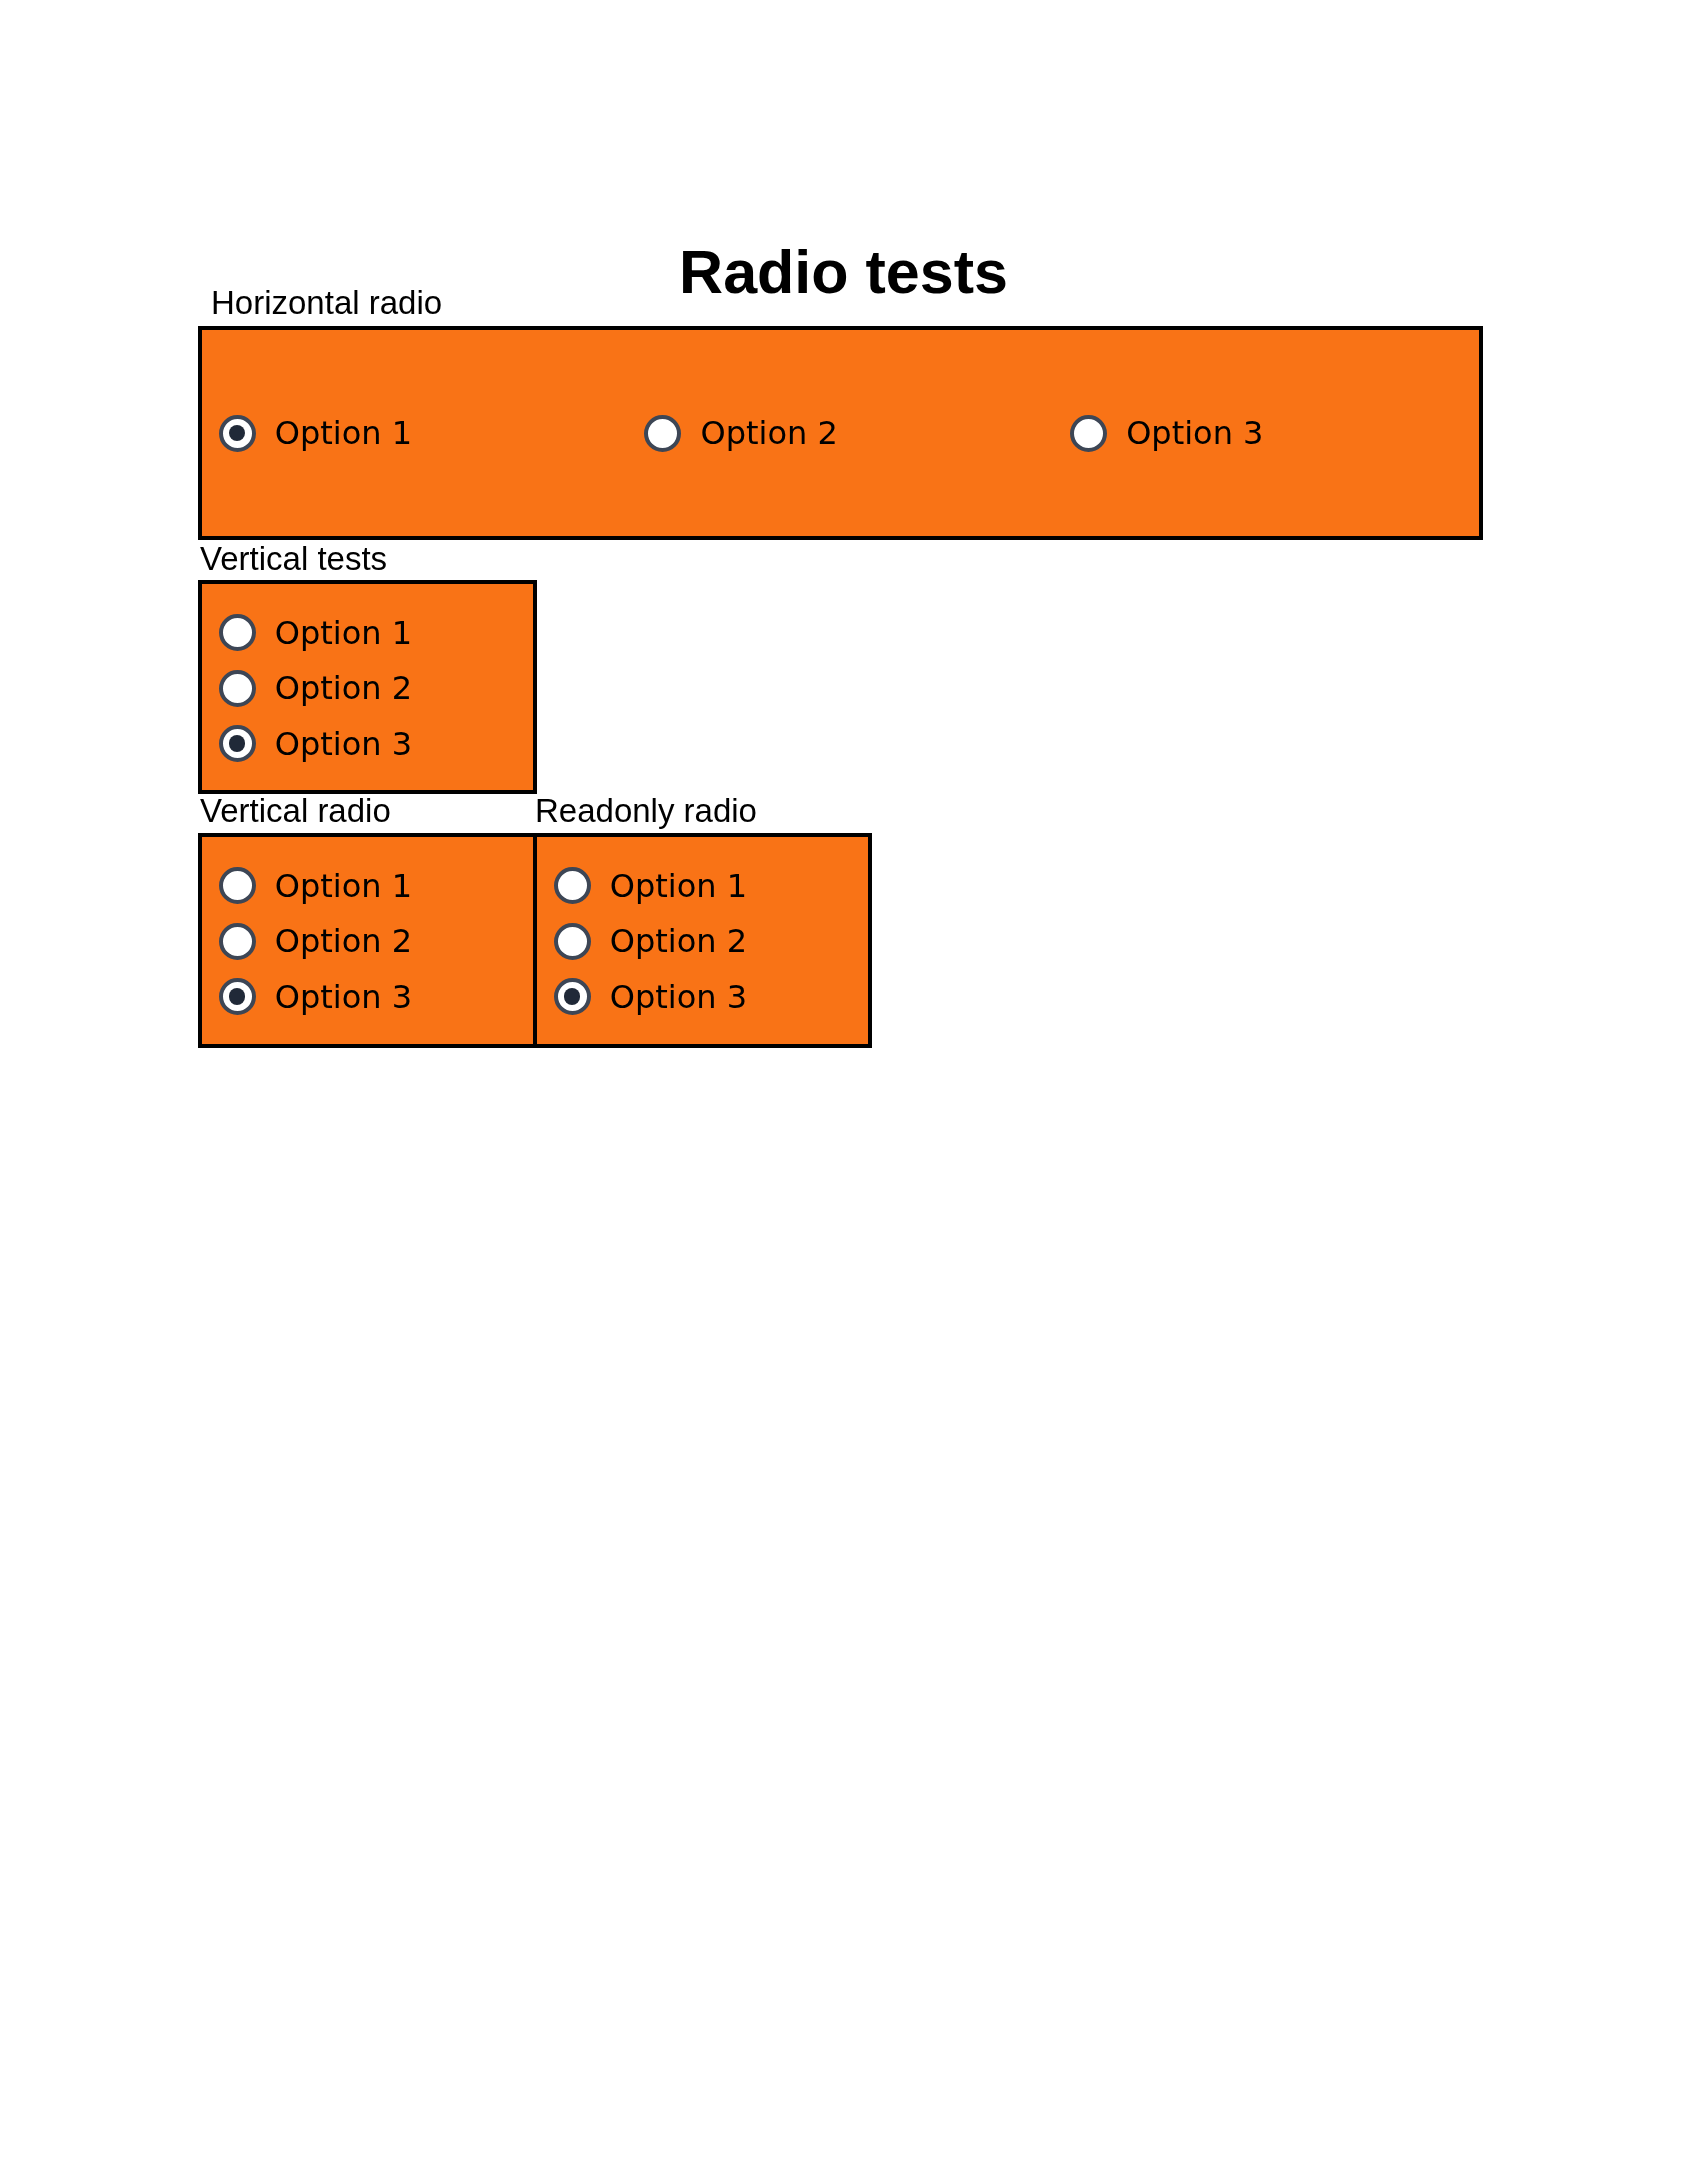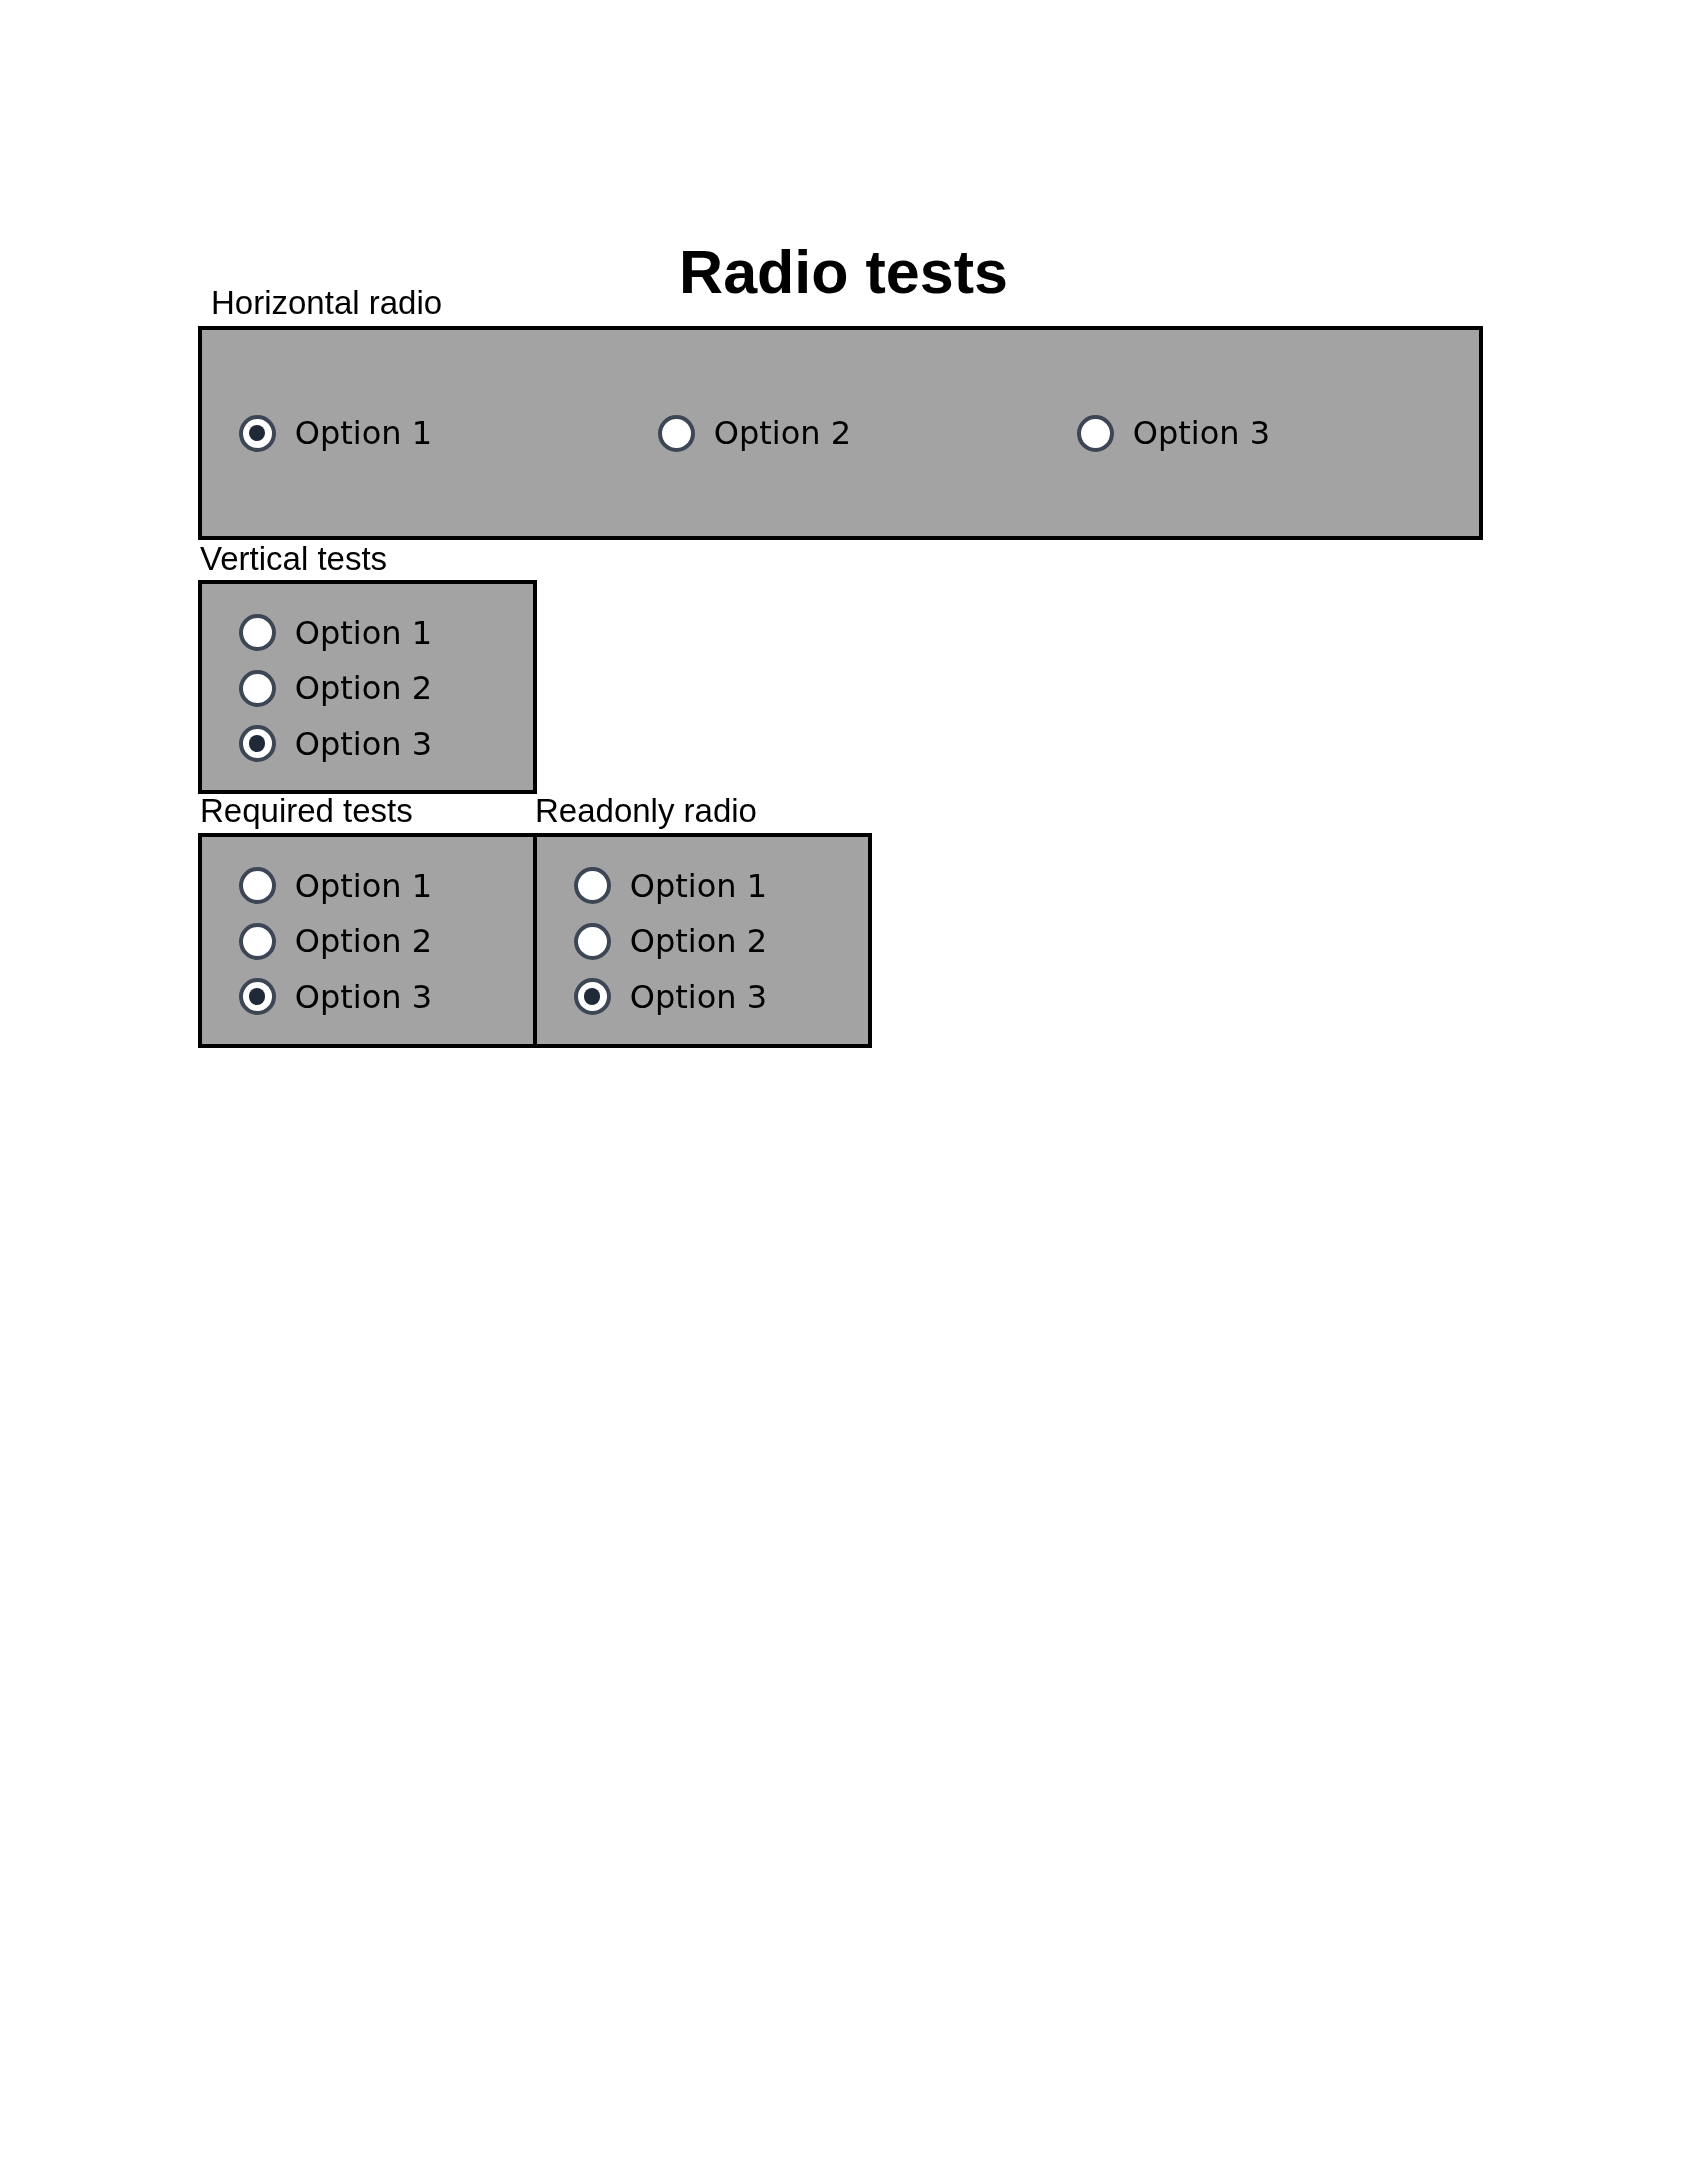--- a/index.html
+++ b/index.html
@@ -14,21 +14,21 @@
   }
   .group-label{
     position:absolute;font-size:33px;line-height:1.15;color:#000;
     font-family:"Liberation Sans",sans-serif;white-space:nowrap;
   }
   #label-horizontal{left:198px;top:284px;margin-left:13px;}
   #label-vertical{left:200px;top:540px;}
   #label-required{left:200px;top:792px;}
   #label-readonly{left:535px;top:792px;text-align:right;}
   .radio-box{
-    position:absolute;background:#a3a3a3;border:4.1px solid #000;box-sizing:border-box;padding-left:20px;
+    position:absolute;background:#f97316;border:4.1px solid #000;box-sizing:border-box;
   }
   #box-horizontal{left:198px;top:326px;width:1285px;height:214px;
     display:grid;grid-template-columns:1fr 1fr 1fr;align-items:center;}
   #box-vertical{left:198px;top:580px;width:339px;height:214px;}
   #box-required{left:198px;top:833px;width:339px;height:215px;}
   #box-readonly{left:533px;top:833px;width:339px;height:215px;}
   .v-stack{
     display:flex;flex-direction:column;gap:18.6px;
     padding:30px 0 0 16.5px;box-sizing:border-box;height:100%;
   }
@@ -87,21 +87,21 @@
     </div>
     <div class="radio-row selected">
       <span class="radio">
           <span class="dot"></span>
         </span>
       <span class="opt-label">Option 3</span>
     </div>
   </div>
 </div>
 
-<div id="label-required" class="group-label">Required tests</div>
+<div id="label-required" class="group-label">Vertical radio</div>
 <div id="box-required" class="radio-box">
   <div class="v-stack">
     <div class="radio-row">
       <span class="radio"></span>
       <span class="opt-label">Option 1</span>
     </div>
     <div class="radio-row">
       <span class="radio"></span>
       <span class="opt-label">Option 2</span>
     </div>

